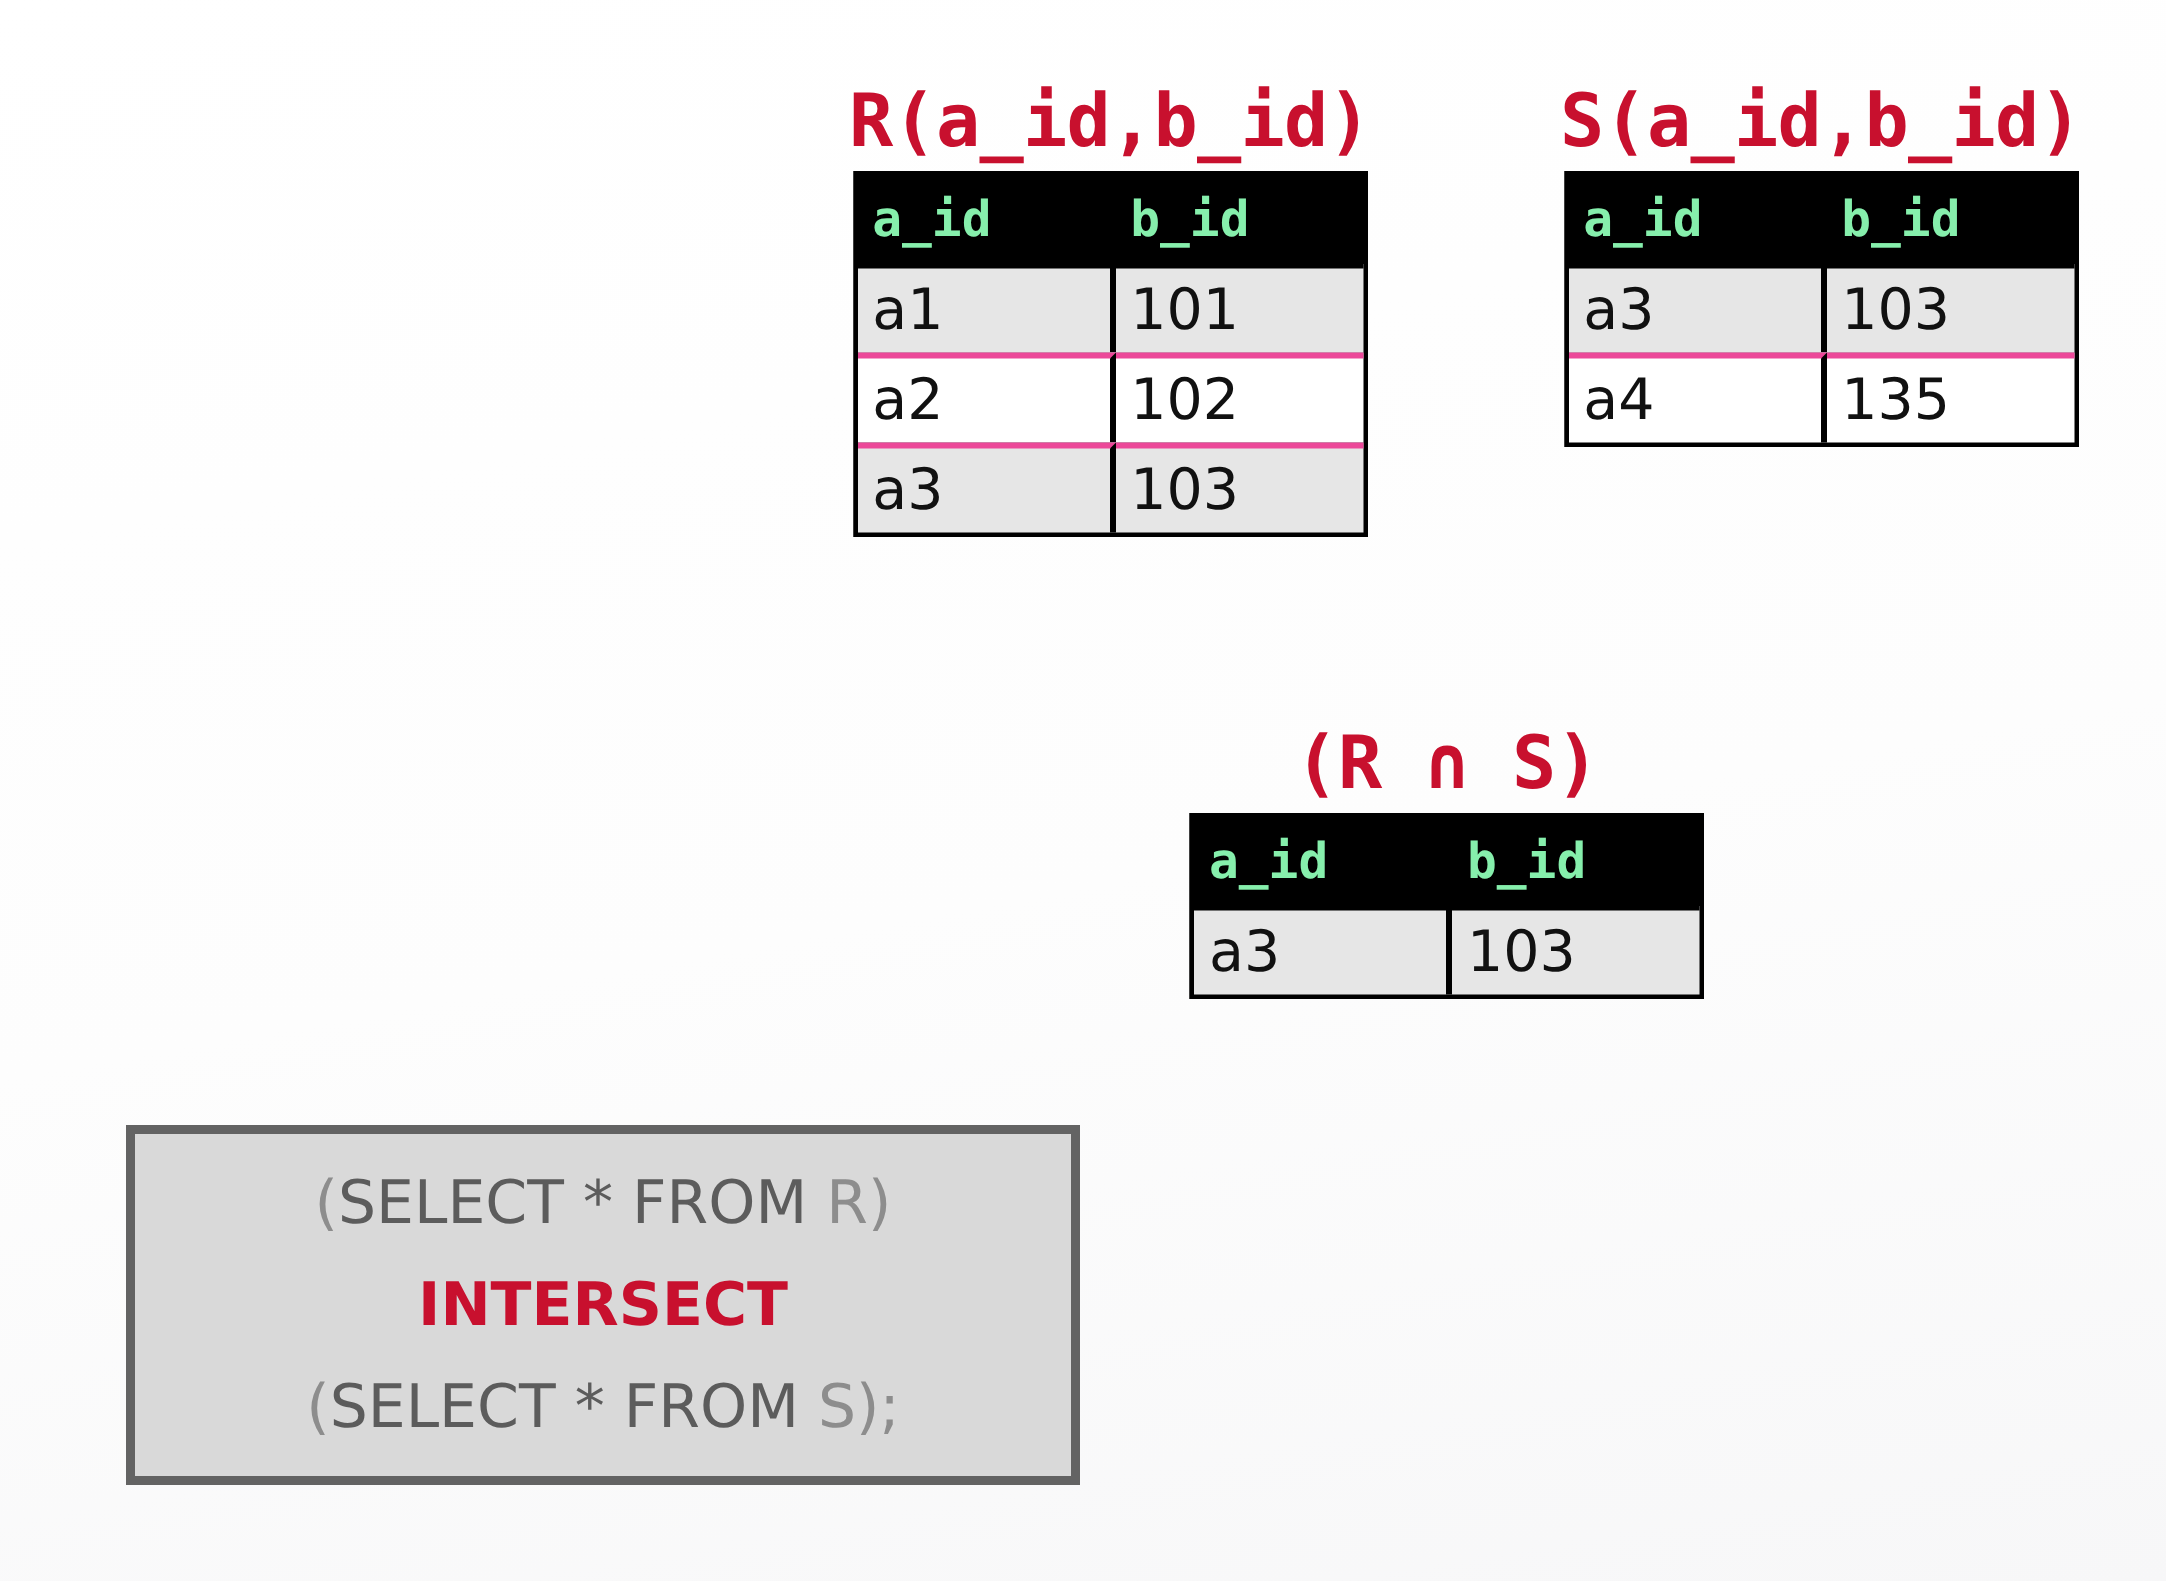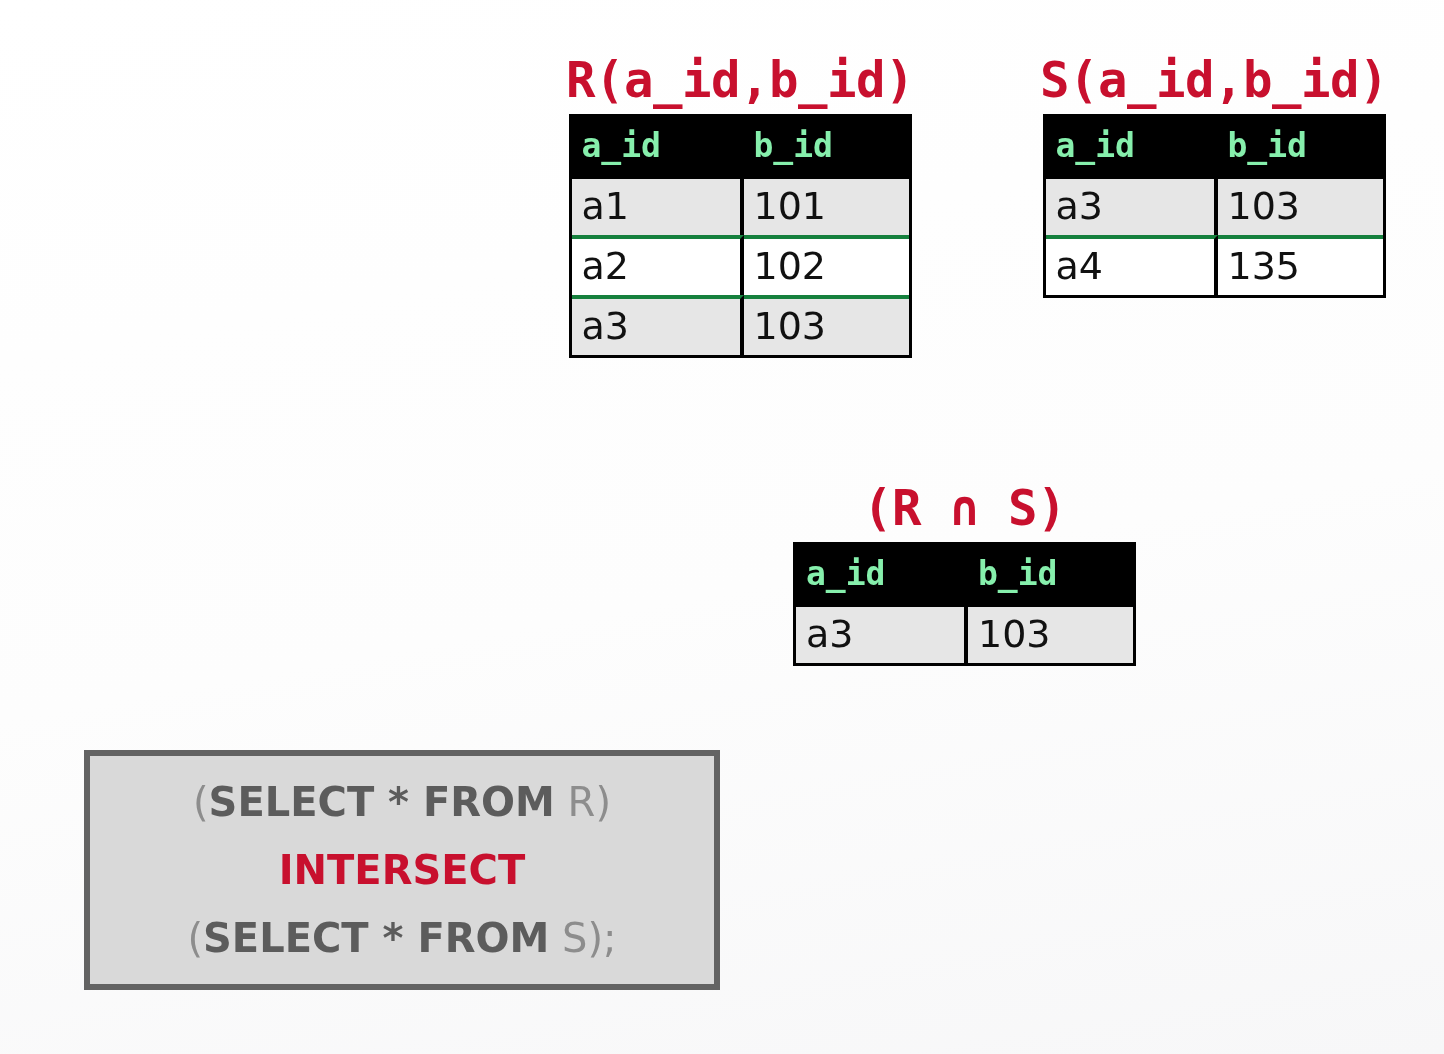--- a/index.html
+++ b/index.html
@@ -66,21 +66,21 @@
     padding: 8px 10px 10px 10px;
     border: none;
     white-space: pre;
     line-height: 1.0;
   }
   table.rel-table tbody tr td { background: #ffffff; }
   table.rel-table tbody tr.odd td { background: #e6e6e6; }
 
   
   table.rel-table th.c0, table.rel-table td.c0 { border-right: 4px solid #000000; }
-  table.rel-table tbody tr + tr td { border-top: 4px solid #15803d; }
+  table.rel-table tbody tr + tr td { border-top: 4px solid #ec4899; }
   table.rel-table tbody tr:first-child td { border-top: 3px solid #000000; }
 
   
   #table-r  .c0 { width: 148px; }
   #table-r  .c1 { width: 145px; }
   #table-s  .c0 { width: 148px; }
   #table-s  .c1 { width: 145px; }
   #table-rs .c0 { width: 148px; }
   #table-rs .c1 { width: 145px; }
 
@@ -104,21 +104,21 @@
     justify-content: center;
     align-items: center;
   }
   .sql-line {
     font-family: "DejaVu Sans", sans-serif;
     font-size: 40px;
     line-height: 68px;
     white-space: pre;
     letter-spacing: 0px;
   }
-  .kw     { color: #5c5c5c; font-weight: bold; margin-top: 43px; }
+  .kw     { color: #5c5c5c; font-weight: normal; margin-top: 43px; }
   .plain  { color: #8d8d8d; font-weight: normal; }
   .op     { color: #C8102E; font-weight: bold; }
 </style>
 </head>
 <body>
 
 <div class="slide">
 
   <div class="relation" id="rel-r">
     <div class="rel-title">R(a_id,b_id)</div>

